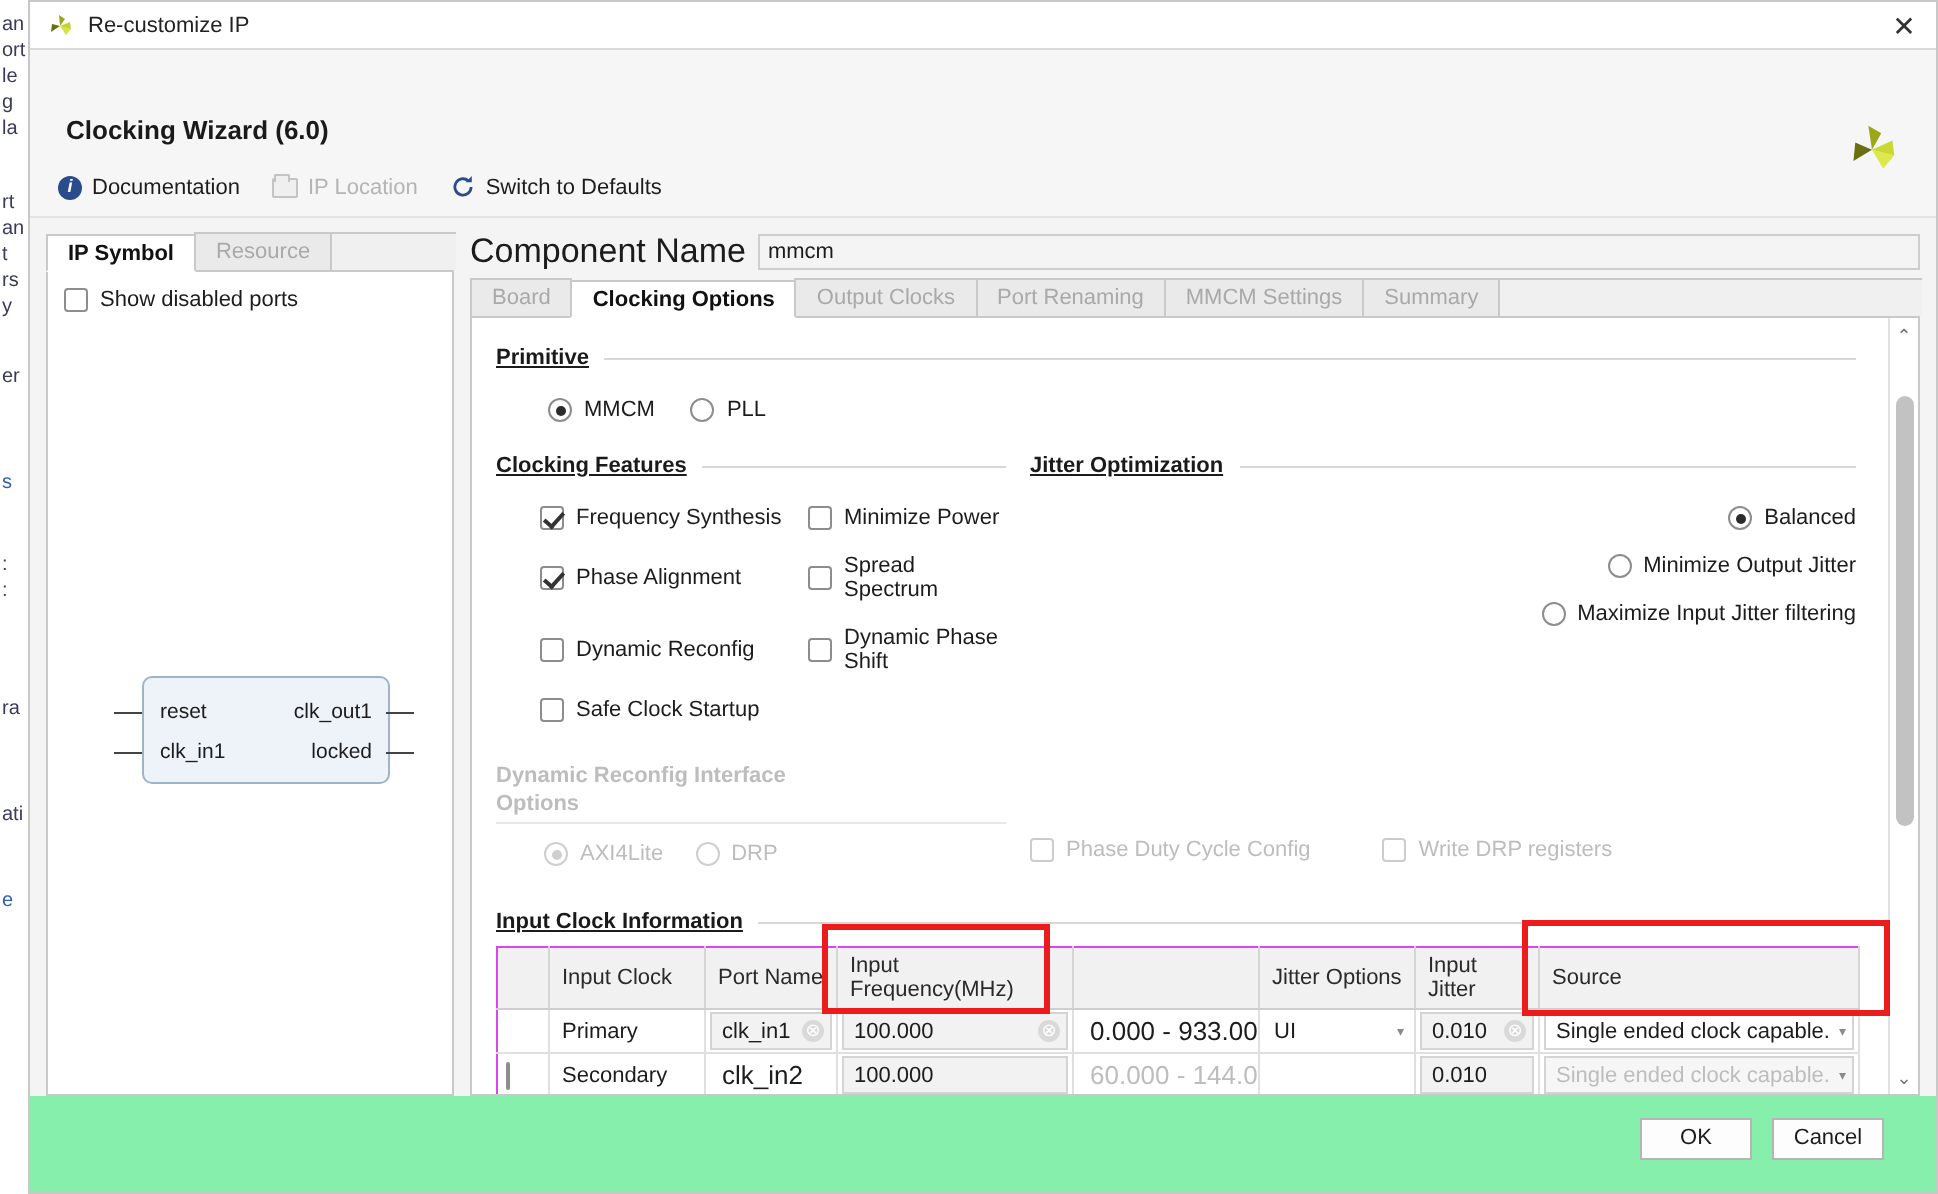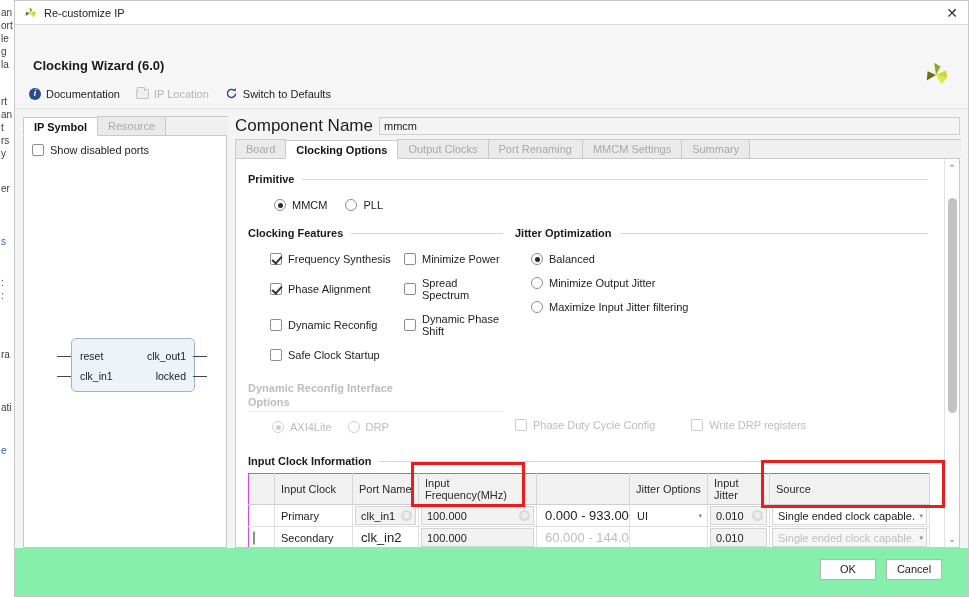--- a/index.html
+++ b/index.html
@@ -264,20 +264,21 @@
     position: absolute; left: 2px; top: 24px;
     width: 9px; height: 215px;
     background: #c2c2c2; border-radius: 5px;
   }
 
   
   .section {
     display: flex; align-items: center;
     gap: 8px;
     margin-bottom: 2px;
+    text-decoration: underline;
   }
   .section .sec-title {
     font-size: 11px; font-weight: bold; color: #1a1a1a; white-space: nowrap;
   }
   .section .sec-rule {
     flex: 1; height: 1px; background: #d7d7d7;
   }
 
   .rb {
     width: 12px; height: 12px; min-width: 12px;
@@ -302,20 +303,21 @@
   #jo-col { flex: 1; padding-left: 12px; }
   #cf-grid {
     display: grid;
     grid-template-columns: 134px auto;
     row-gap: 12px;
     padding: 12px 0 0 22px;
   }
   #jo-list {
     display: flex; flex-direction: column; gap: 12px;
     padding: 12px 0 0 16px;
+    align-items: flex-end;
   }
 
   
   #drif-area { margin-top: 20px; display: flex; }
   #drif-left { width: 255px; min-width: 255px; }
   #drif-head {
     display: flex; flex-direction: column;
   }
   #drif-head .sec-title { font-size: 11px; font-weight: bold; color: #bdbdbd; line-height: 14px; }
   #drif-head .sec-rule { height: 1px; background: #e8e8e8; width: 100%; margin-top: 2px; }

